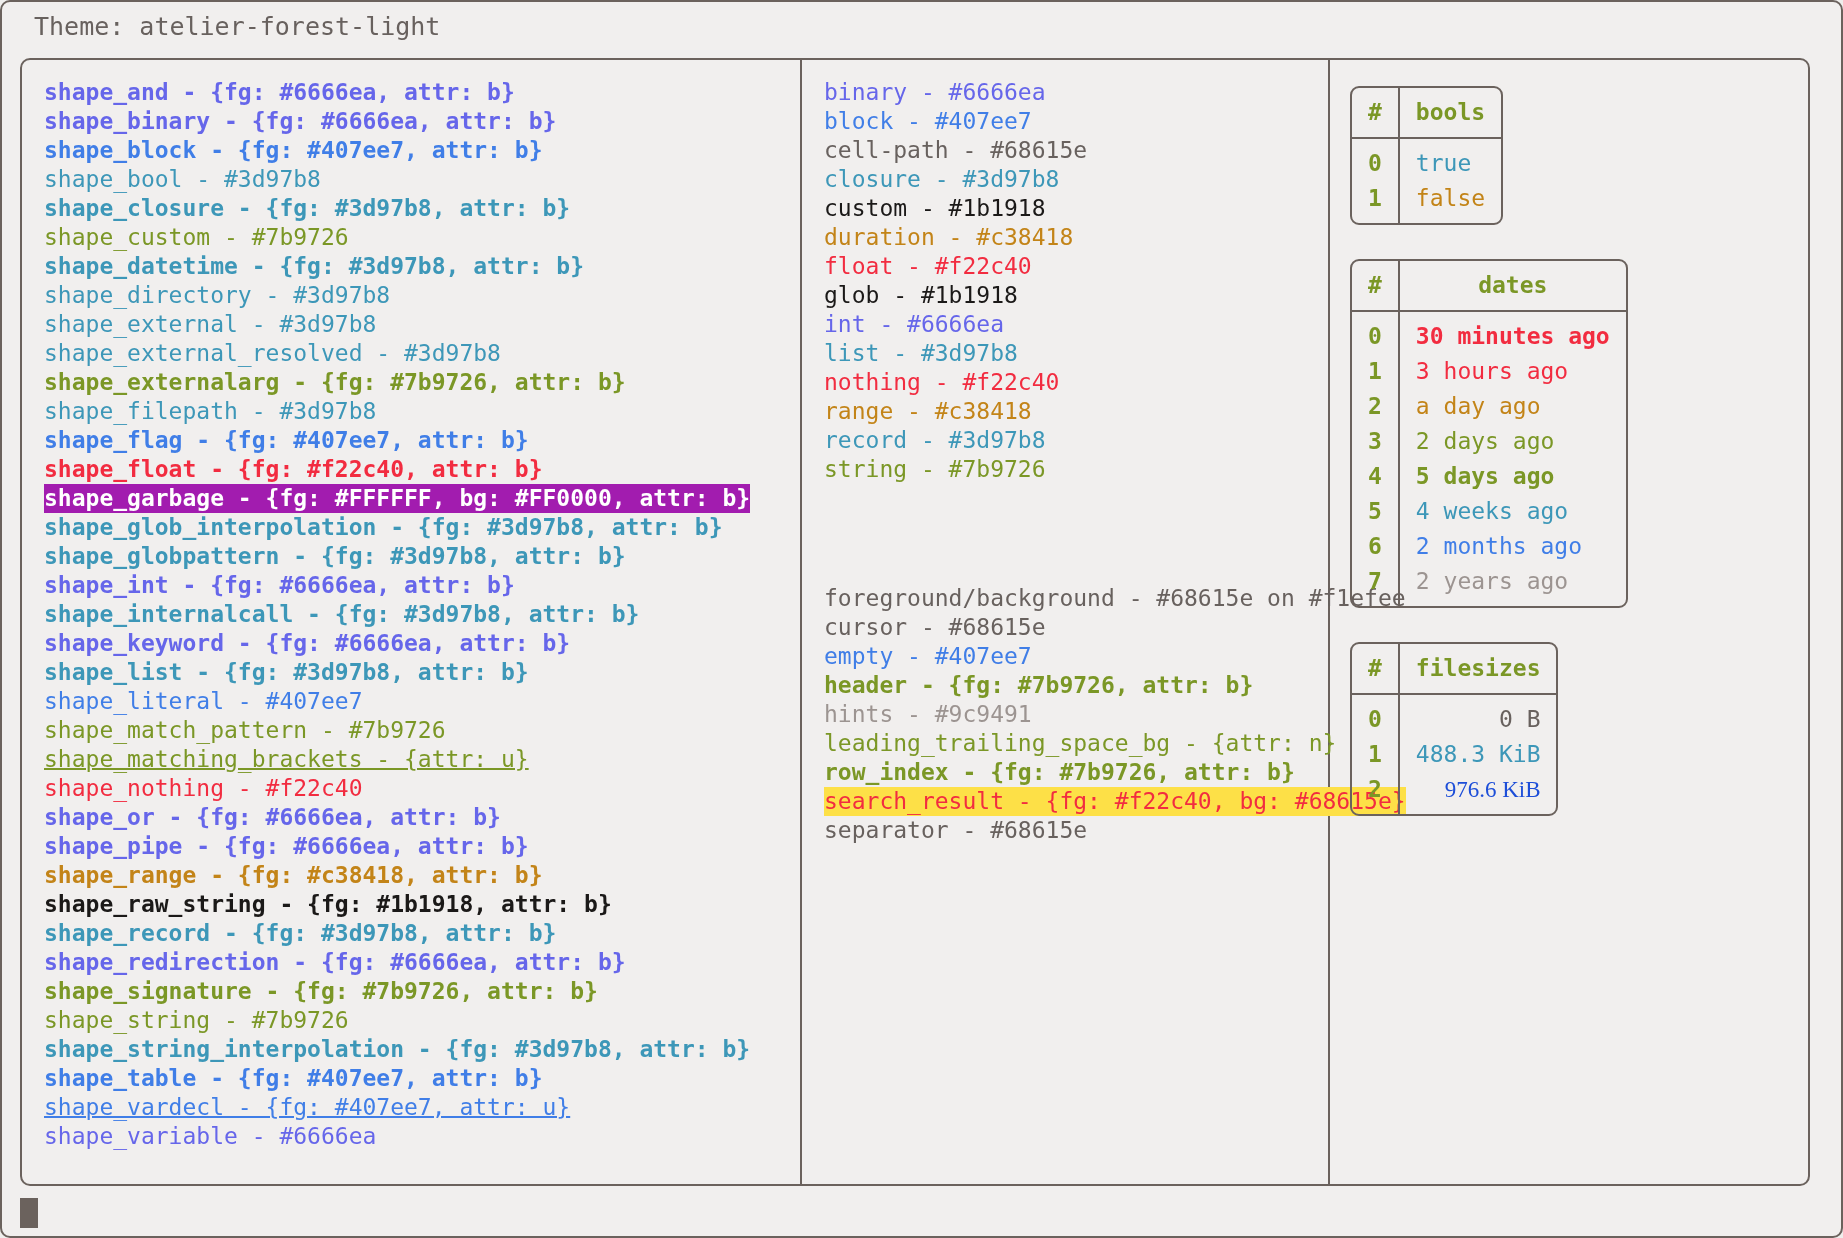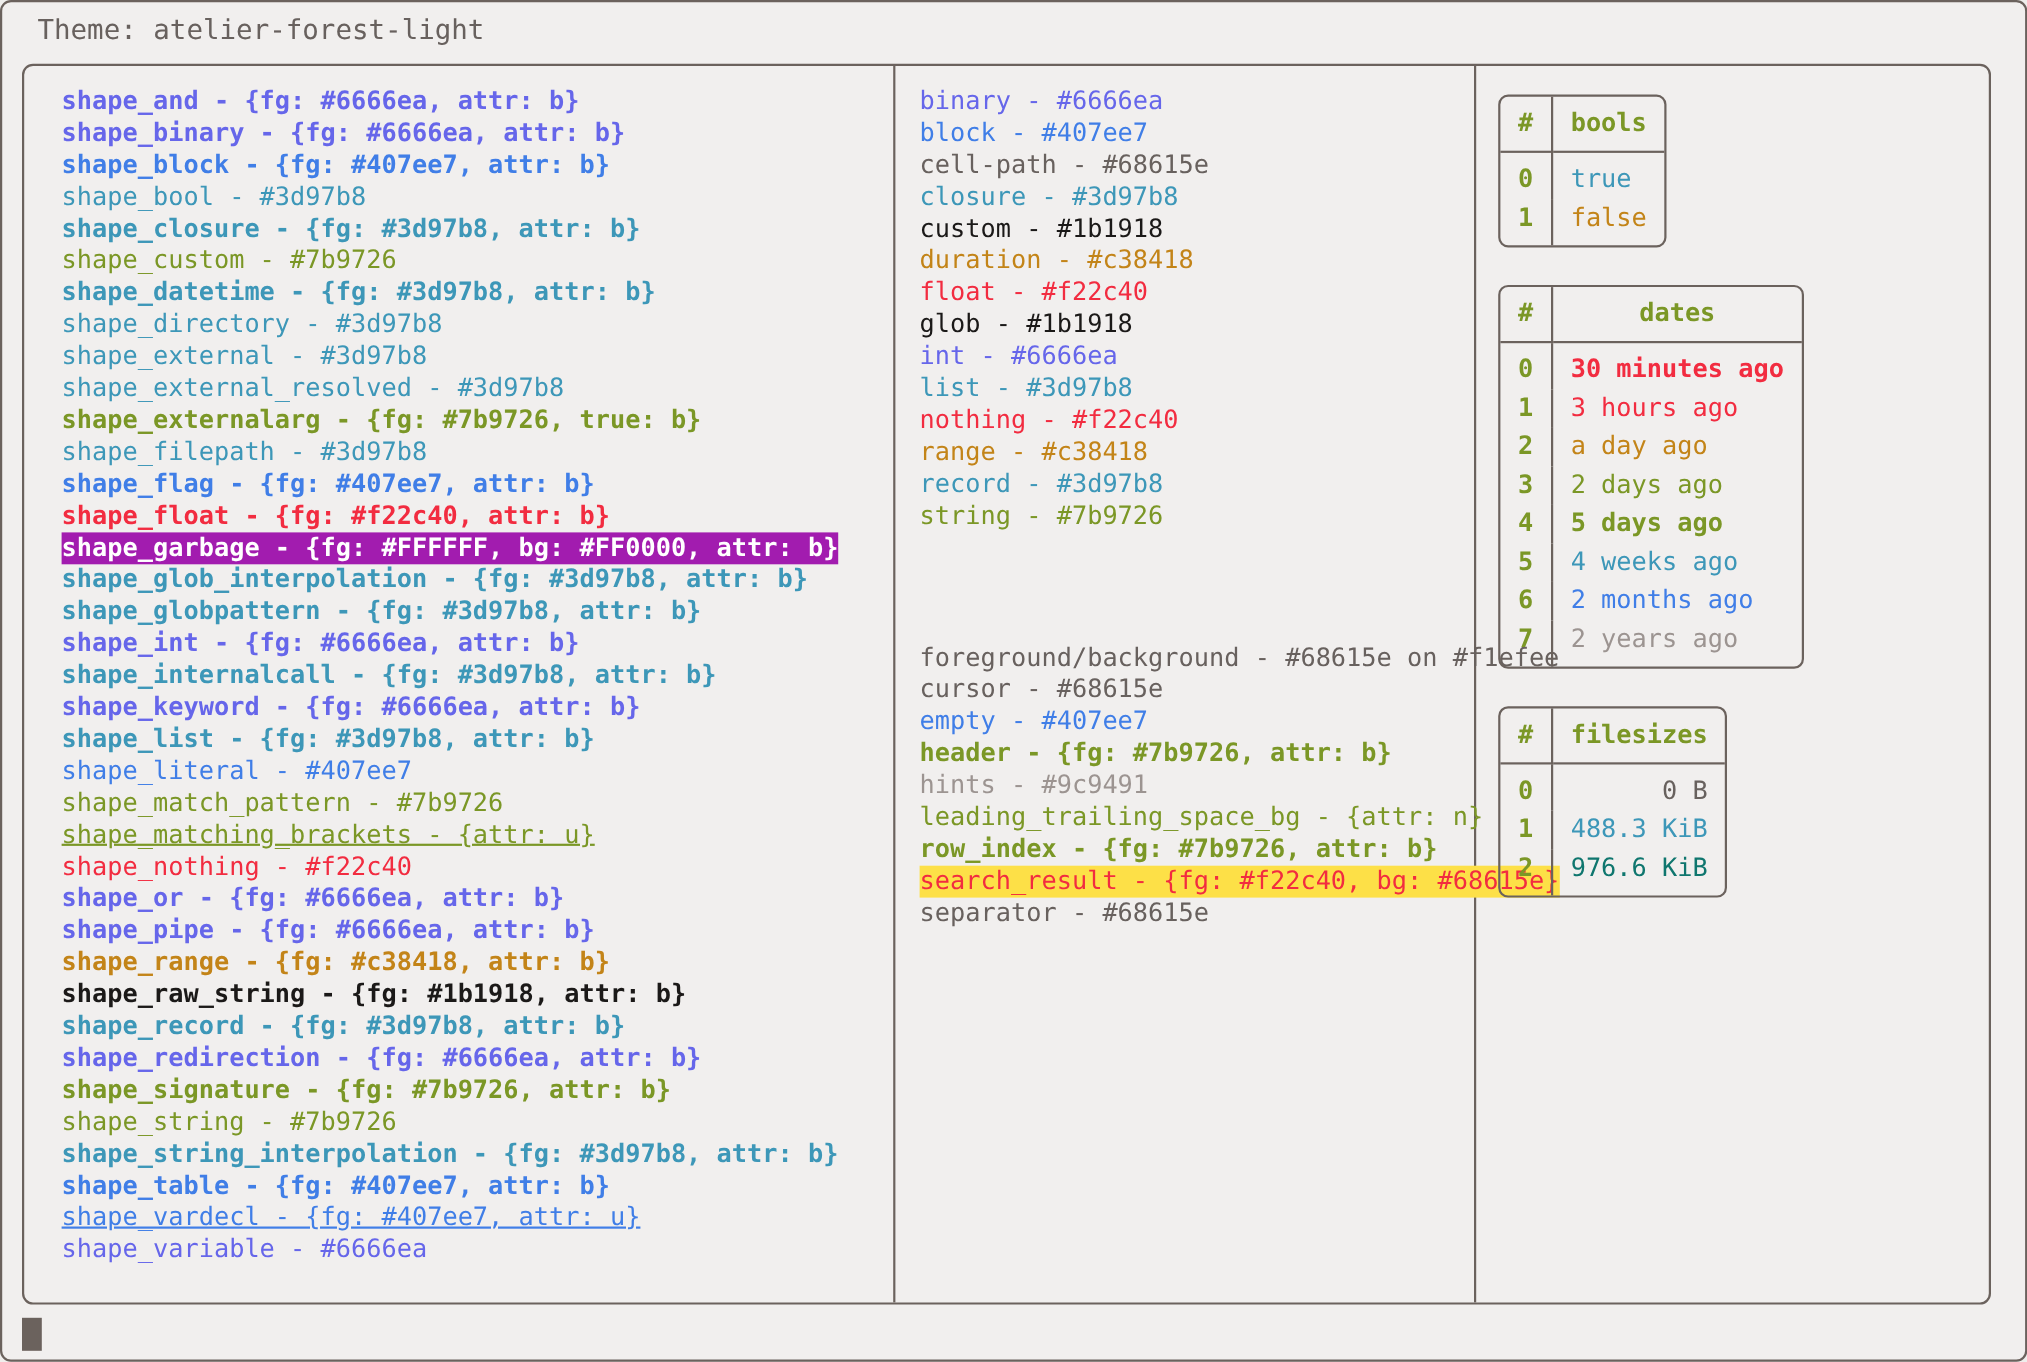--- a/index.html
+++ b/index.html
@@ -38,21 +38,20 @@
   .frame {
     position: absolute;
     left: 18px;
     top: 56px;
     width: 1790px;
     height: 1128px;
     box-sizing: border-box;
     border: 2px solid #6b625d;
     border-radius: 10px;
     display: flex;
-    padding-left: 12px;
   }
   .col {
     box-sizing: border-box;
     position: relative;
     padding: 12px 0 0 0;
   }
   .col-left   { width: 780px; border-right: 2px solid #6b625d; }
   .col-middle { width: 528px; border-right: 2px solid #6b625d; }
   .col-right  { width: 356px; }
 
@@ -135,21 +134,21 @@
           <span class="line b" style="color: rgb(102, 102, 234);">shape_and - {fg: #6666ea, attr: b}</span>
           <span class="line b" style="color: rgb(102, 102, 234);">shape_binary - {fg: #6666ea, attr: b}</span>
           <span class="line b" style="color: rgb(64, 126, 231);">shape_block - {fg: #407ee7, attr: b}</span>
           <span class="line" style="color: rgb(61, 151, 184);">shape_bool - #3d97b8</span>
           <span class="line b" style="color: rgb(61, 151, 184);">shape_closure - {fg: #3d97b8, attr: b}</span>
           <span class="line" style="color: rgb(123, 151, 38);">shape_custom - #7b9726</span>
           <span class="line b" style="color: rgb(61, 151, 184);">shape_datetime - {fg: #3d97b8, attr: b}</span>
           <span class="line" style="color: rgb(61, 151, 184);">shape_directory - #3d97b8</span>
           <span class="line" style="color: rgb(61, 151, 184);">shape_external - #3d97b8</span>
           <span class="line" style="color: rgb(61, 151, 184); text-align: center;">shape_external_resolved - #3d97b8</span>
-          <span class="line b" style="color: rgb(123, 151, 38);">shape_externalarg - {fg: #7b9726, true: b}</span>
+          <span class="line b" style="color: rgb(123, 151, 38);">shape_externalarg - {fg: #7b9726, attr: b}</span>
           <span class="line" style="color: rgb(61, 151, 184);">shape_filepath - #3d97b8</span>
           <span class="line b" style="color: rgb(64, 126, 231);">shape_flag - {fg: #407ee7, attr: b}</span>
           <span class="line b" style="color: rgb(242, 44, 64);">shape_float - {fg: #f22c40, attr: b}</span>
           <span class="line b" style="color: rgb(255, 255, 255); background: #a21caf;">shape_garbage - {fg: #FFFFFF, bg: #FF0000, attr: b}</span>
           <span class="line b" style="color: rgb(61, 151, 184);">shape_glob_interpolation - {fg: #3d97b8, attr: b}</span>
           <span class="line b" style="color: rgb(61, 151, 184);">shape_globpattern - {fg: #3d97b8, attr: b}</span>
           <span class="line b" style="color: rgb(102, 102, 234);">shape_int - {fg: #6666ea, attr: b}</span>
           <span class="line b" style="color: rgb(61, 151, 184);">shape_internalcall - {fg: #3d97b8, attr: b}</span>
           <span class="line b" style="color: rgb(102, 102, 234);">shape_keyword - {fg: #6666ea, attr: b}</span>
           <span class="line b" style="color: rgb(61, 151, 184);">shape_list - {fg: #3d97b8, attr: b}</span>
@@ -275,21 +274,21 @@
               <tr>
                 <td class="idx sep-col">0</td>
                 <td class="val-right" style="color: rgb(104, 97, 94);">0 B</td>
               </tr>
               <tr>
                 <td class="idx sep-col">1</td>
                 <td class="val-right" style="color: rgb(61, 151, 184);">488.3 KiB</td>
               </tr>
               <tr>
                 <td class="idx sep-col">2</td>
-                <td class="val-right" style="color: #0f766e;">976.6 KiB</td>
+                <td class="val-right" style="color: #1d4ed8; font-family: Liberation Serif, serif;">976.6 KiB</td>
               </tr>
             </tbody>
           </table>
         </div>
     </div>
 
   </div>
 
   <div class="cursor-block"></div>
 </div>

